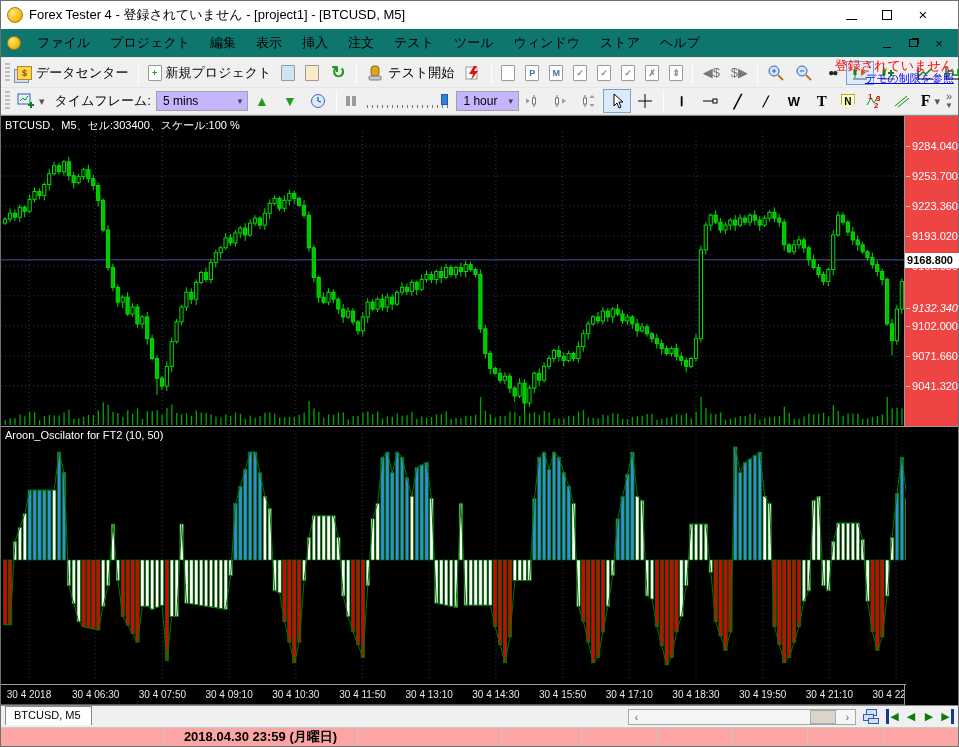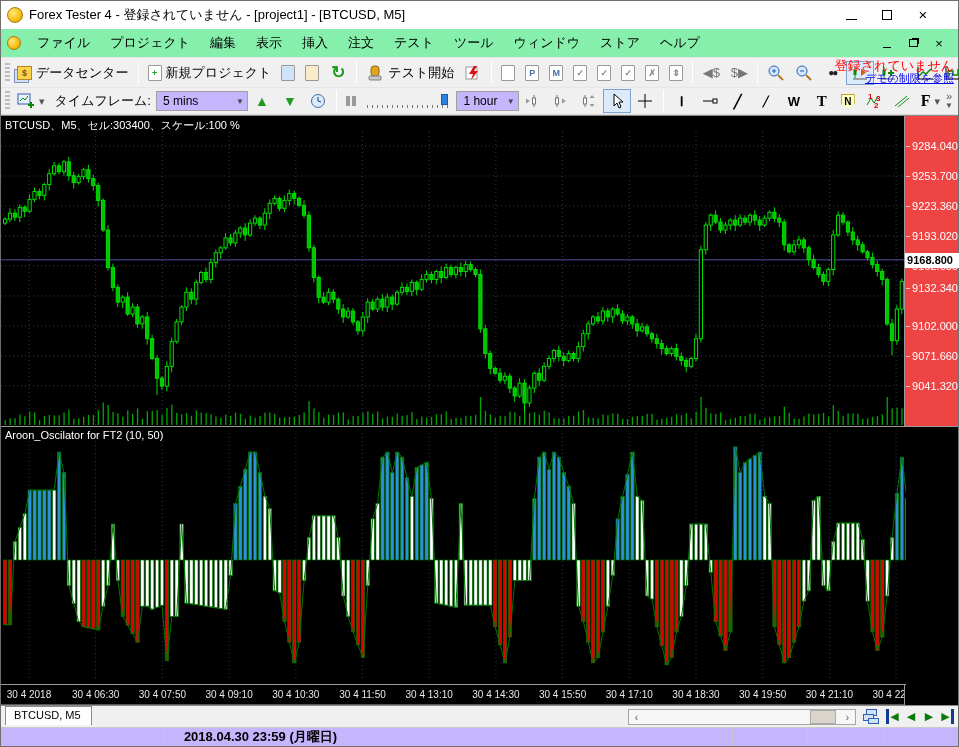--- a/index.html
+++ b/index.html
@@ -11,21 +11,21 @@
   .titlebar { height:28px; background:#ffffff; display:flex; align-items:center; padding:0 6px; flex:0 0 auto; }
   .app-icon { width:16px; height:16px; border-radius:50%; background:radial-gradient(circle at 35% 35%, #ffe97a, #f4b400 70%, #b97b00); border:1px solid #a97a10; margin-right:6px; flex:0 0 auto; }
   .title-text { font-size:13px; color:#000; white-space:nowrap; }
   .win-controls { margin-left:auto; display:flex; gap:14px; padding-right:18px; }
   .win-btn { width:22px; height:18px; display:flex; align-items:center; justify-content:center; font-size:13px; color:#000; cursor:default; }
   .glyph-min { width:11px; border-bottom:1px solid #000; height:1px; margin-top:8px;}
   .glyph-max { width:10px; height:10px; border:1px solid #000; }
   .glyph-close { font-size:15px; line-height:10px; }
 
   
-  .menubar { height:28px; background:#86efac; display:flex; align-items:center; padding:0 6px; flex:0 0 auto; }
+  .menubar { height:28px; background:#0f766e; display:flex; align-items:center; padding:0 6px; flex:0 0 auto; }
   .menu-item { font-size:13px; padding:4px 10px; color:#000; white-space:nowrap; }
   .mdi-controls { margin-left:auto; display:flex; gap:8px; align-items:center; padding-right:4px; }
   .mdi-btn { width:18px; height:16px; display:flex; align-items:center; justify-content:center; font-size:11px; color:#000; }
   .mdi-restore { width:9px; height:8px; border:1px solid #000; box-shadow:2px -2px 0 -1px #000; }
 
   
   .toolbar { background:#f0f0f0; display:flex; align-items:center; padding:0 2px; position:relative; flex:0 0 auto; border-top:1px solid #e6e6e6; }
   .tb1 { height:30px; }
   .tb2 { height:28px; border-bottom:1px solid #d9d9d9; }
   .grip { width:5px; height:20px; margin:0 2px; background:repeating-linear-gradient(#bdbdbd 0 2px, transparent 2px 4px); flex:0 0 auto; }
@@ -74,21 +74,21 @@
   .hs-track { flex:1; position:relative; height:14px; }
   .hs-thumb { position:absolute; right:4px; top:0; width:26px; height:14px; background:#d9d5cd; border:1px solid #b0aca2; }
   .tile-icon { position:absolute; left:862px; top:3px; width:18px; height:16px; }
   .tile-icon i { position:absolute; background:#cfe2f8; border:1px solid #2f5fb0; }
   .nav-group { position:absolute; left:885px; top:3px; display:flex; gap:4px; }
   .nav-btn { width:14px; height:15px; display:flex; align-items:center; justify-content:center; font-size:11px; color:#0a7a0a; }
   .nav-bar-l { border-left:3px solid #123a8f; }
   .nav-bar-r { border-right:3px solid #123a8f; }
 
   
-  .statusbar { height:22px; background:#c4b5fd; display:flex; flex:1 1 auto; }
+  .statusbar { height:22px; background:#fca5a5; display:flex; flex:1 1 auto; }
   .sseg { border-right:1px solid #c6c6c6; height:100%; display:flex; align-items:center; justify-content:center; }
   .sseg:last-child { border-right:none; }
   .status-date { font-size:13px; font-weight:bold; color:#000; white-space:nowrap; }
 
   svg { display:block; }
 </style>
 </head>
 <body>
 
 <div class="window">
@@ -1001,21 +1001,21 @@
             <rect x="904.1" y="143.8571200000016" width="3.2" height="21.538399999999257" fill="#000" stroke="#00dd00"></rect>
             <rect x="905.2" y="294.19000000000034" width="1.3" height="14.809999999999674" fill="#00a800"></rect>
           </svg>
       </div>
       <div class="axis panel-main" id="price-axis">
           <span class="axis-lbl" style="top: 24px;">9284.040</span>
           <span class="axis-lbl" style="top: 53.9759px;">9253.700</span>
           <span class="axis-lbl" style="top: 83.9518px;">9223.360</span>
           <span class="axis-lbl" style="top: 113.928px;">9193.020</span>
           <span class="axis-lbl" style="top: 143.904px;">9162.680</span>
-          <span class="axis-lbl" style="top: 166px;">9132.340</span>
+          <span class="axis-lbl" style="top: 186px; font-style: italic;">9132.340</span>
           <span class="axis-lbl" style="top: 203.856px;">9102.000</span>
           <span class="axis-lbl" style="top: 233.831px;">9071.660</span>
           <span class="axis-lbl" style="top: 263.807px;">9041.320</span>
           <span class="price-box" style="top: 136.857px;">9168.800</span>
         </div>
     </div>
     <div class="row">
       <div class="plot panel-ind">
         <span class="panel-label">Aroon_Oscilator for FT2 (10, 50)</span>
         <svg id="aroon-svg" width="905" height="258">

